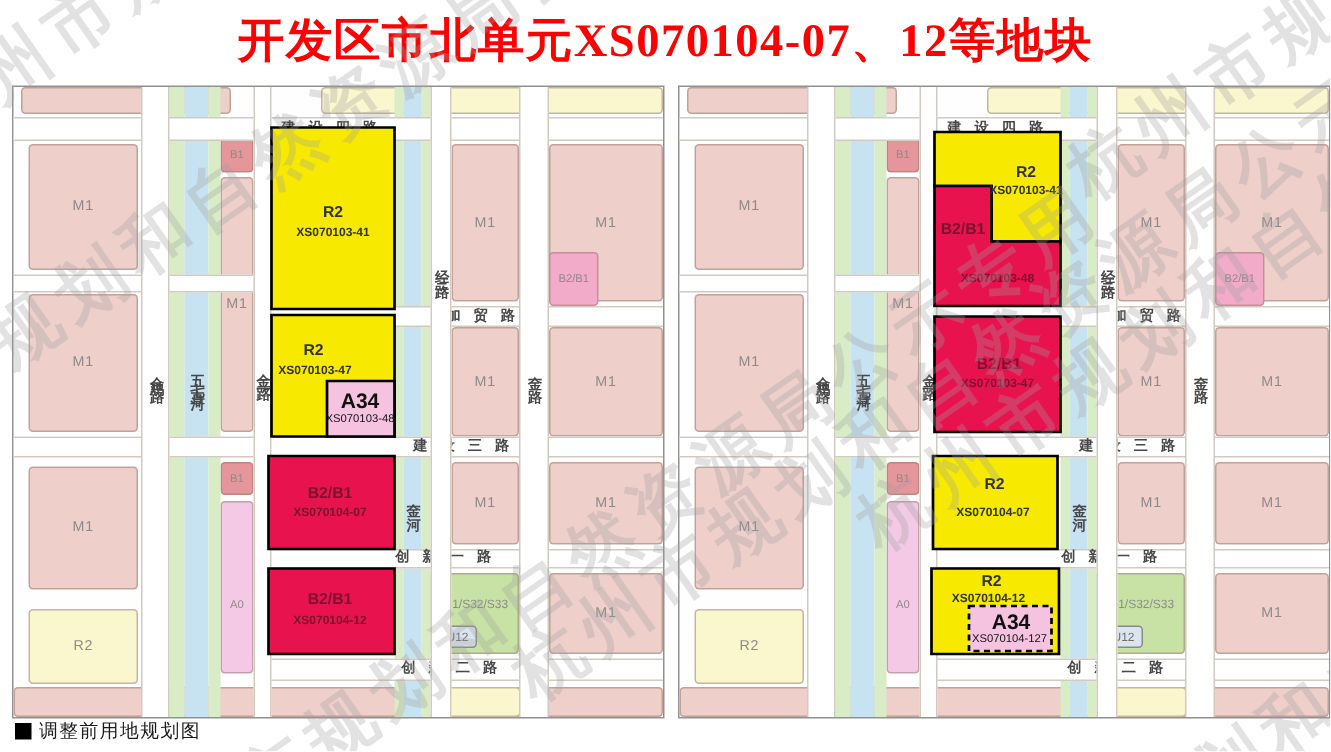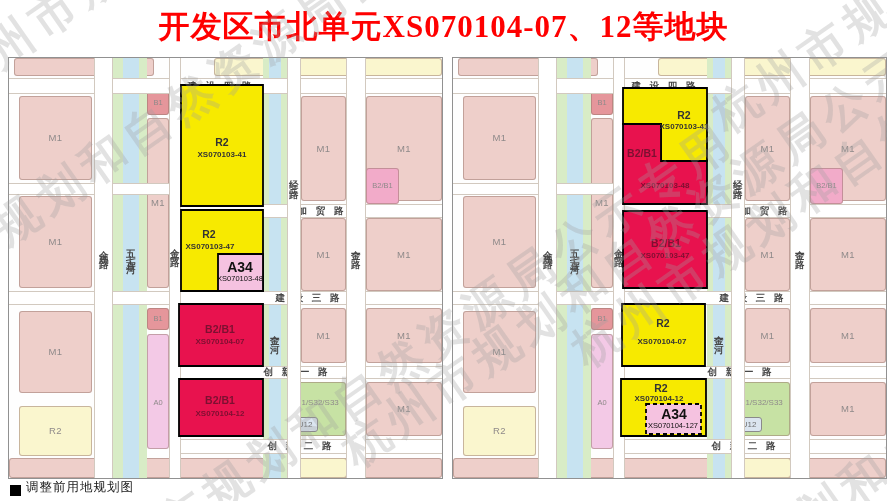--- a/index.html
+++ b/index.html
@@ -21,21 +21,21 @@
   .lbl-g1{font-size:8px;color:#8f8a8a;}
   .lbl-u12{font-size:8px;color:#6f6f6f;}
   .lbl-road{font-size:9.5px;color:#474747;letter-spacing:3px;font-weight:bold;}
   .lbl-road-v{font-size:9.5px;color:#474747;writing-mode:vertical-rl;letter-spacing:5px;font-weight:bold;}
   .t1{font-size:10.5px;font-weight:bold;color:#333333;}
   .t2{font-size:8px;font-weight:bold;color:#333333;}
   .r1{font-size:10.5px;font-weight:bold;color:#7c1031;}
   .r2{font-size:8px;font-weight:bold;color:#7c1031;}
   .a1{font-size:14px;font-weight:bold;color:#111111;}
   .a2{font-size:7.5px;color:#111111;}
-  .legend{position:absolute;top:479px;display:flex;align-items:flex-end;gap:5px;z-index:5;}
+  .legend{position:absolute;top:479px;display:flex;align-items:center;gap:5px;z-index:5;}
   #legend-before{left:10px;} #legend-after{left:454px;}
   .legend .sq{width:11px;height:11px;background:#000;display:inline-block;}
   .legend .txt{font-size:12.5px;color:#1a1a1a;letter-spacing:1px;}
   .wm{position:absolute;z-index:40;pointer-events:none;white-space:nowrap;
       font-size:46px;font-weight:bold;letter-spacing:7px;color:rgba(158,158,158,.30);
       transform:rotate(-35deg);transform-origin:0 0;}
   .wm1{left:-150px;top:300px;} .wm2{left:60px;top:565px;} .wm3{left:330px;top:430px;}
   .wm4{left:560px;top:330px;} .wm5{left:610px;top:620px;} .wm6{left:-70px;top:62px;}
   .wm7{left:700px;top:96px;}
 </style>

